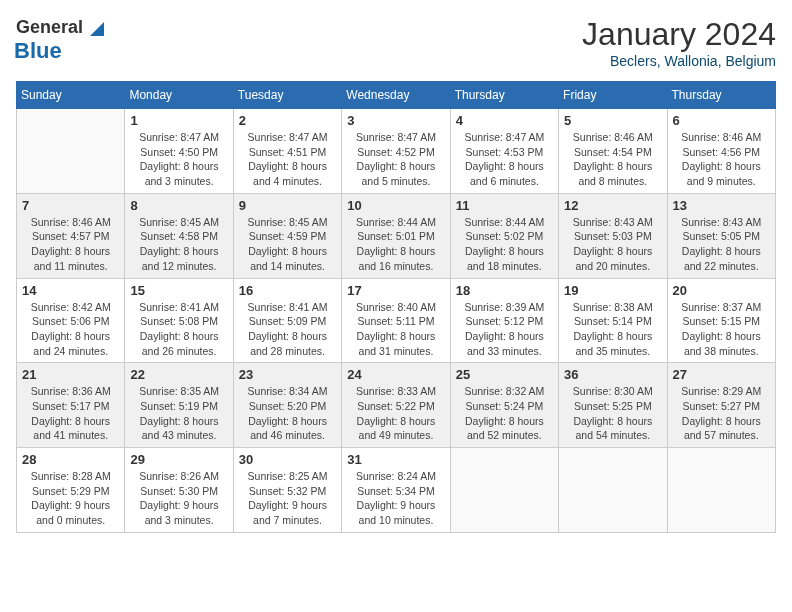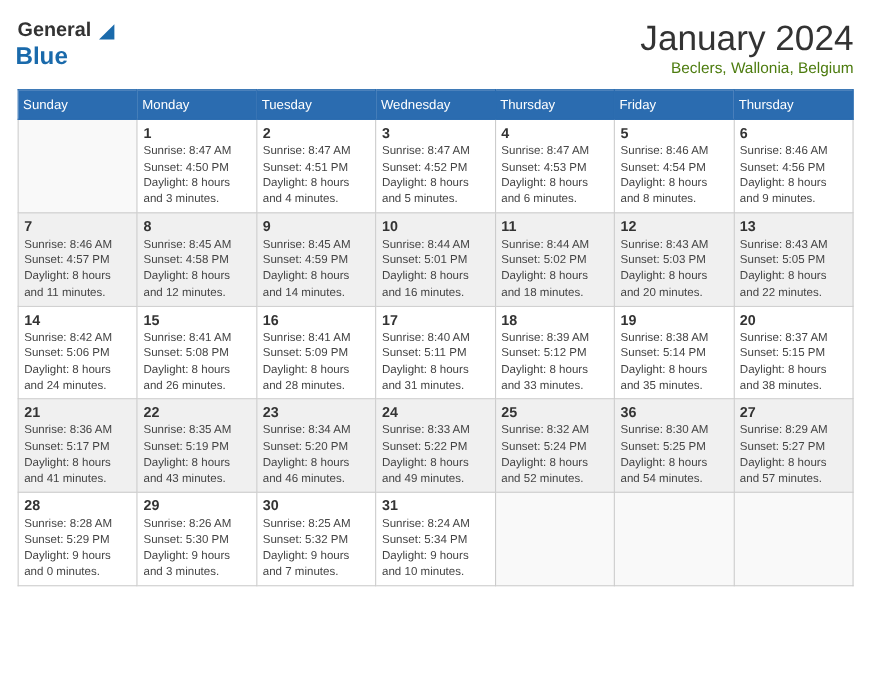--- a/index.html
+++ b/index.html
@@ -40,21 +40,21 @@
     .title-area {
       text-align: right;
     }
     .main-title {
       font-size: 32px;
       font-weight: 300;
       color: #333;
     }
     .subtitle {
       font-size: 14px;
-      color: #4d7c0f;
+      color: #0c4a6e;
       text-align: right;
     }
     .calendar {
       width: 100%;
       border-collapse: collapse;
       font-size: 11px;
     }
     .calendar th {
       background-color: #2b6cb0;
       color: #fff;
@@ -79,20 +79,21 @@
     .day-number {
       font-size: 13px;
       font-weight: bold;
       color: #333;
       margin-bottom: 2px;
     }
     .day-info {
       color: #444;
       font-size: 10.5px;
       line-height: 1.4;
+      text-align: center;
     }
     .row-shaded td {
       background: #f0f0f0;
     }
     
     .logo-icon {
       display: inline-block;
       width: 22px;
       height: 22px;
       position: relative;

